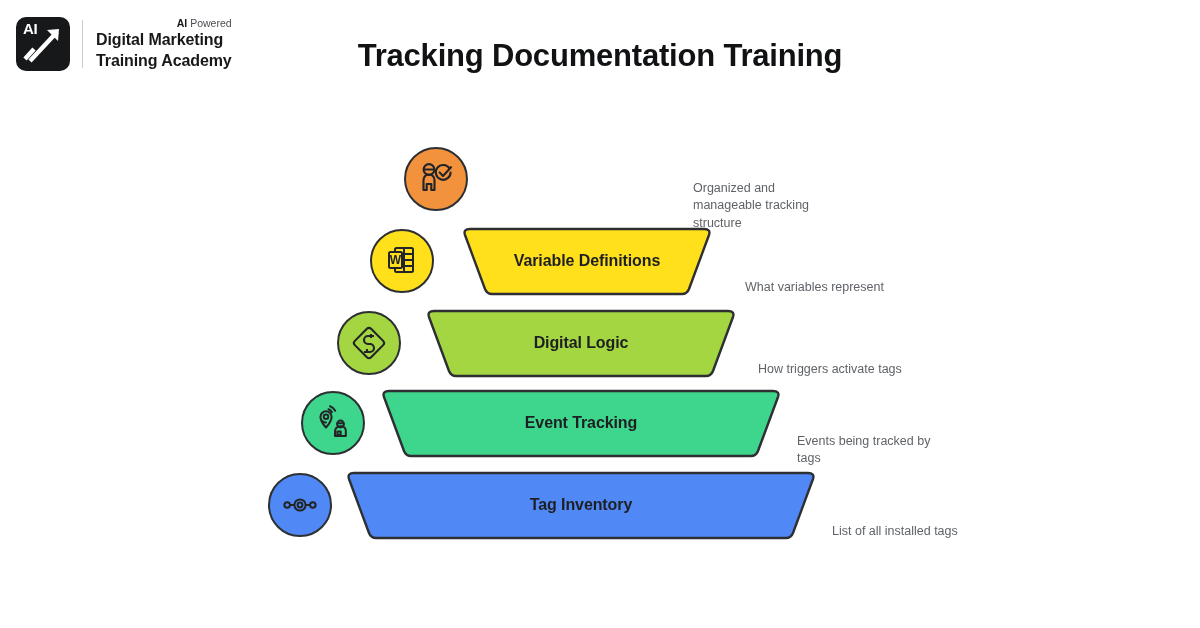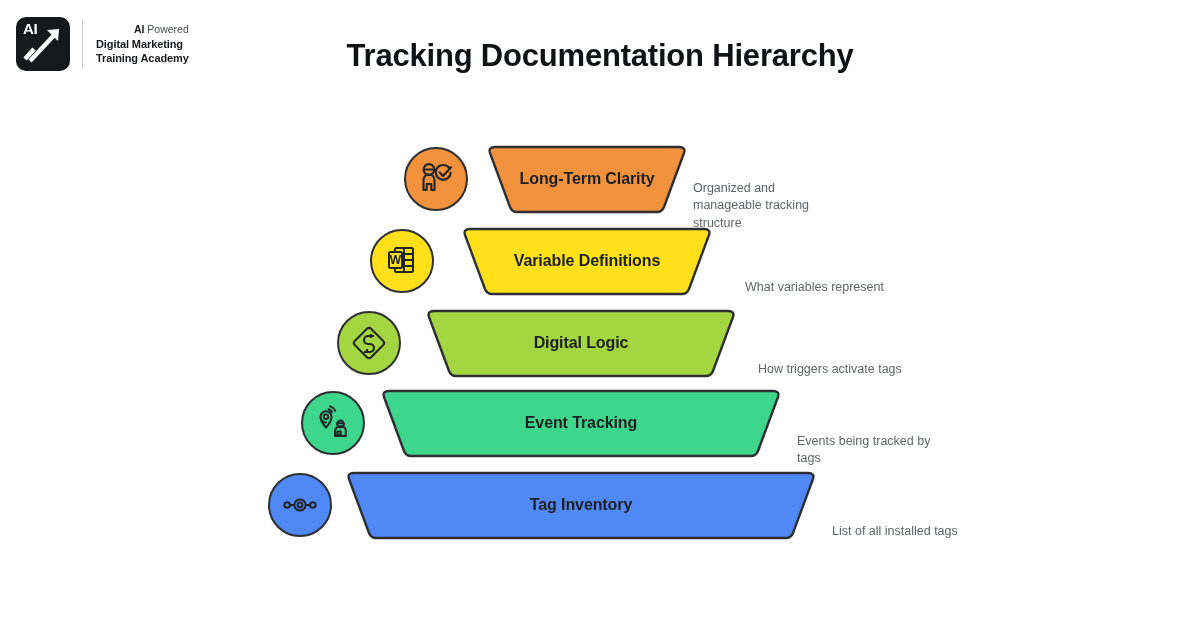--- a/index.html
+++ b/index.html
@@ -51,21 +51,21 @@
     height: 48px;
     background: #c9cbcf;
     margin: 0 13px 0 12px;
     flex: 0 0 auto;
   }
   .logo-text { line-height: 1.28; color: #17181a; }
   .logo-line1 { font-size: 10.5px; text-align: right; }
   .logo-line1 b { font-weight: bold; }
   .logo-line1 span.light { color: #4a4d52; font-weight: normal; }
   .logo-line2, .logo-line3 {
-    font-size: 11px;
+    font-size: 16px;
     font-weight: bold;
     letter-spacing: -0.1px;
   }
 
   
   .title {
     position: absolute;
     left: 0;
     top: 38px;
     width: 1200px;
@@ -142,41 +142,35 @@
       </svg>
     </div>
     <div class="logo-divider"></div>
     <div class="logo-text">
       <div class="logo-line1"><b>AI</b><span class="light"> Powered</span></div>
       <div class="logo-line2">Digital Marketing</div>
       <div class="logo-line3">Training Academy</div>
     </div>
   </div>
 
-  <div class="title">Tracking Documentation Hierarchy</div>
+  <div class="title">Tracking Documentation Training</div>
 
   <div class="pyramid">
 
     <div class="tier" style="left:0;top:14px;width:1200px;">
       <div class="tier-icon" style="left:404px;background:#F2923C;">
         <svg width="40" height="40" viewBox="0 0 40 40">
           <g fill="none" stroke="#222427" stroke-width="2.1" stroke-linecap="round" stroke-linejoin="round">
             <circle cx="13" cy="10.5" r="5.4"></circle>
             <line x1="8" y1="10.5" x2="18" y2="10.5"></line>
             <path d="M7.5 31 V21 a5.5 5.5 0 0 1 11 0 V31 h-3.2 v-6 h-4.6 v6 Z"></path>
             <path d="M33.5 9.5 a7.4 7.4 0 1 0 1.1 4"></path>
             <path d="M23.6 13.4 L27 17 L35 8.2"></path>
           </g>
         </svg>
-      </div>
-      <div class="band-wrap" style="left:487px;width:200px;">
-        <svg width="200" height="74" viewBox="0 0 200 74">
-          <path d="M30 5 Q25 5 23 10 L3 64 Q1 70 8 70 L192 70 Q199 70 197 64 L177 10 Q175 5 170 5 Z" transform="rotate(180 100 37.5)" fill="#F2923C" stroke="#2d2f33" stroke-width="2.4"></path>
-        </svg>
-        <div class="band-label">Long-Term Clarity</div>
       </div>
       <div class="tier-desc" style="left:693px;">Organized and manageable tracking structure</div>
     </div>
 
     <div class="tier" style="left:0;top:96px;width:1200px;">
       <div class="tier-icon" style="left:370px;background:#FFE01B;">
         <svg width="40" height="40" viewBox="0 0 40 40">
           <g fill="none" stroke="#222427" stroke-width="2" stroke-linejoin="round">
             <rect x="13" y="7" width="18" height="24" rx="1.5"></rect>
             <line x1="13" y1="13" x2="31" y2="13"></line>

